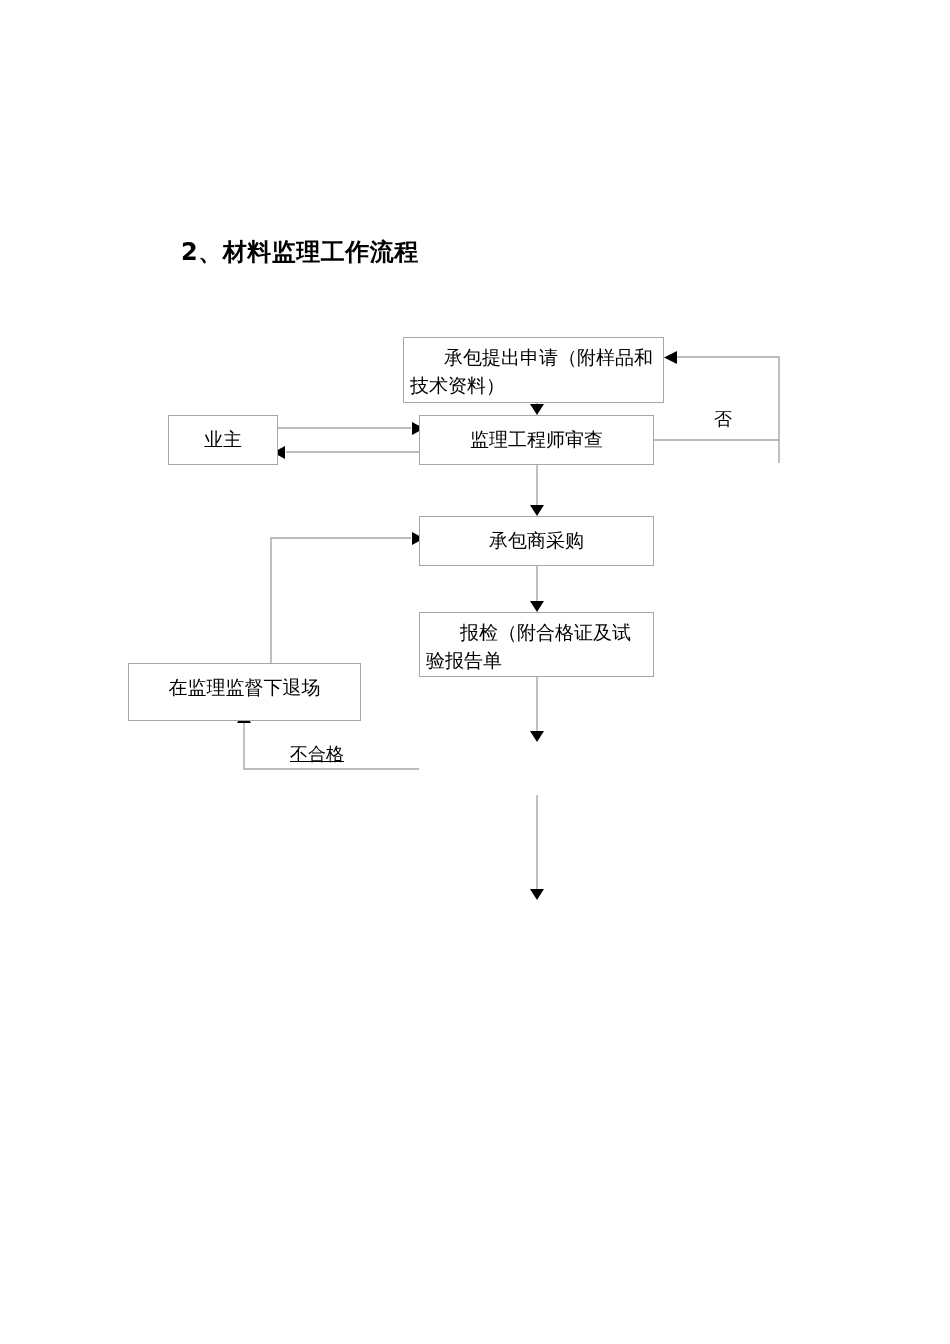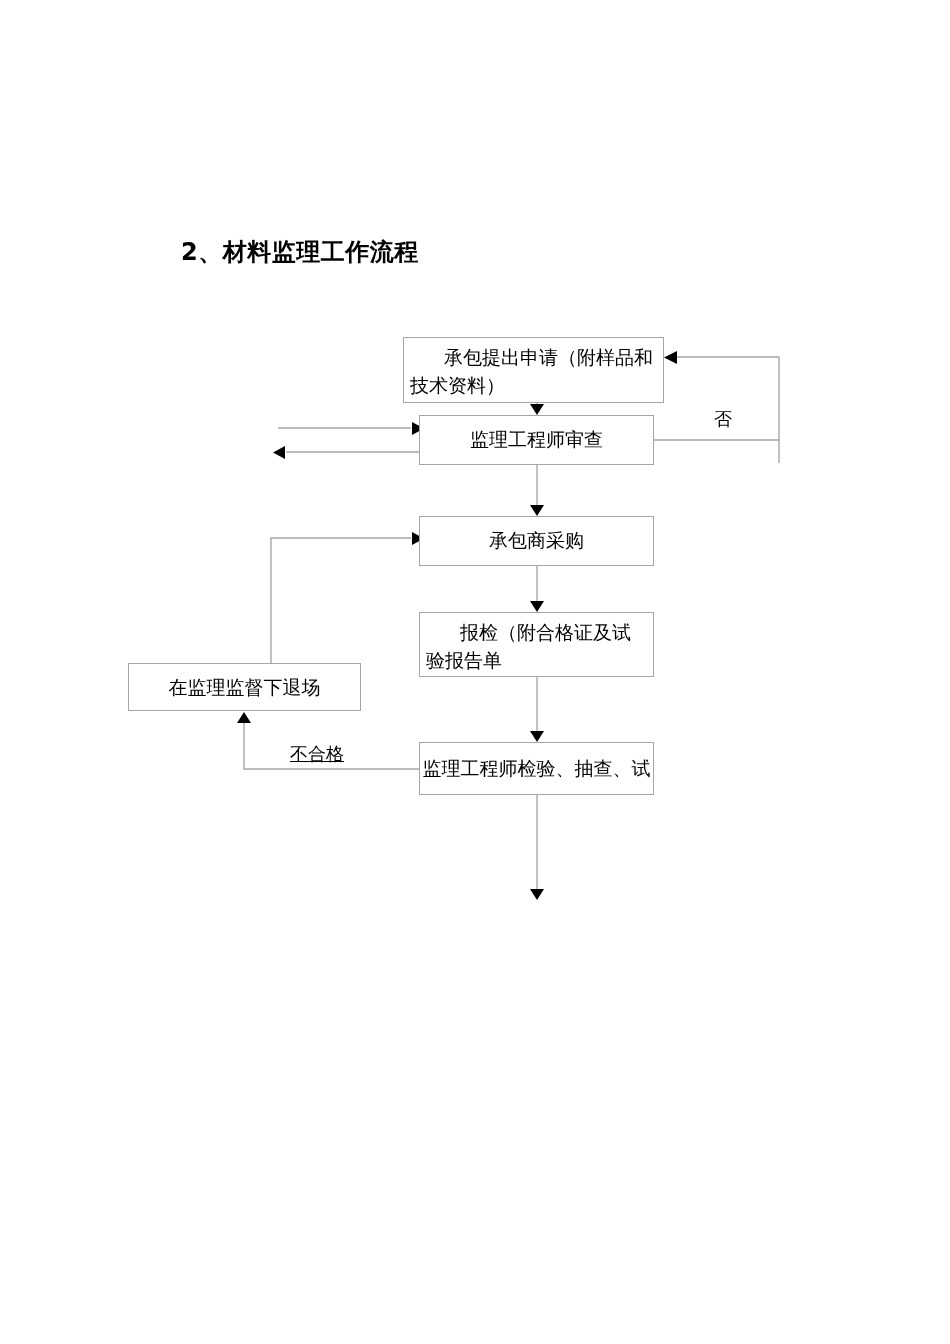--- a/index.html
+++ b/index.html
@@ -135,40 +135,40 @@
       <polygon class="head" points="371,532 371,545 383,538.5"></polygon>
 
       <line x1="496" y1="795" x2="496" y2="893"></line>
       <polygon class="head" points="489,889 503,889 496,900"></polygon>
     </svg>
 
     <div class="node wrap" style="left:362px; top:337px; width:261px; height:66px;">
       <span class="txt">承包提出申请（附样品和技术资料）</span>
     </div>
 
+    <div class="node center" style="left:127px; top:415px; width:110px; height:50px;">
+      <span class="txt" style="display:block;line-height:48px;">业主</span>
+    </div>
 
     <div class="node center" style="left:378px; top:415px; width:235px; height:50px;text-align:center;">
       <span class="txt" style="display:block;line-height:48px;">监理工程师审查</span>
     </div>
 
     <div class="node center" style="left:378px; top:516px; width:235px; height:50px;">
       <span class="txt" style="display:block;line-height:48px;">承包商采购</span>
     </div>
 
     <div class="node wrap" style="left:378px; top:612px; width:235px; height:65px;">
       <span class="txt">报检（附合格证及试验报告单</span>
     </div>
 
-    <div class="node center" style="left:87px; top:663px; width:233px; height:48px;">
+    <div class="node center" style="left:87px; top:663px; width:233px; height:58px;">
       <span class="txt" style="display:block;line-height:48px;">在监理监督下退场</span>
     </div>
 
-    <div class="node center" style="left:378px; top:742px; width:235px; height:53px;">
-      <span class="txt" style="display:block;line-height:51px;">监理工程师检验、抽查、试</span>
-    </div>
 
 
     <div class="edge-label" style="left:673px; top:409px;">否</div>
 
     <div class="edge-label" style="left:249px; top:744px;text-decoration:underline;">不合格</div>
 
   </div>
 </div>
 
 </body></html>

